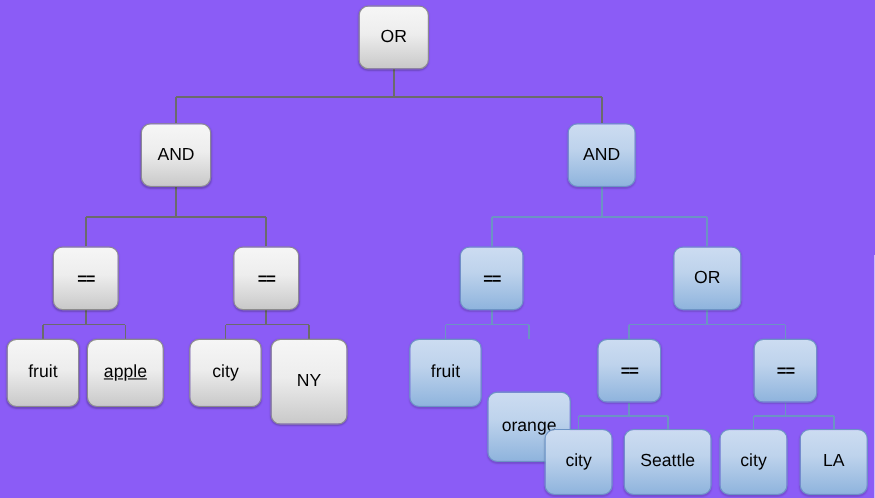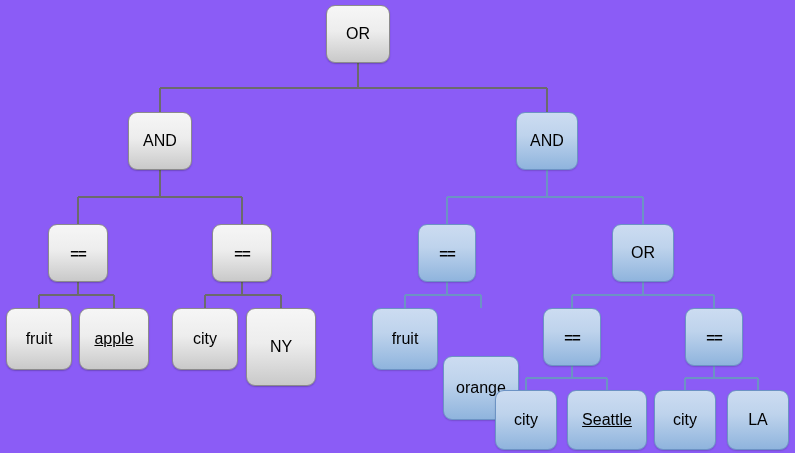--- a/index.html
+++ b/index.html
@@ -134,21 +134,21 @@
     </div>
     <div class="node blue" style="left: 612px; top: 224px; width: 62px; height: 58px;">
       <span class="label">OR</span>
     </div>
     <div class="node blue" style="left: 543px; top: 308px; width: 58px; height: 58px;">
       <span class="label eq">==</span>
     </div>
     <div class="node blue" style="left: 495px; top: 390px; width: 62px; height: 60px;">
       <span class="label">city</span>
     </div>
-    <div class="node blue" style="left: 567px; top: 390px; width: 80px; height: 60px; text-decoration: underline;">
+    <div class="node blue" style="left: 567px; top: 390px; width: 80px; height: 60px;">
       <span class="label">Seattle</span>
     </div>
     <div class="node blue" style="left: 685px; top: 308px; width: 58px; height: 58px;">
       <span class="label eq">==</span>
     </div>
     <div class="node blue" style="left: 654px; top: 390px; width: 62px; height: 60px;">
       <span class="label">city</span>
     </div>
     <div class="node blue" style="left: 727px; top: 390px; width: 62px; height: 60px;">
       <span class="label">LA</span>

